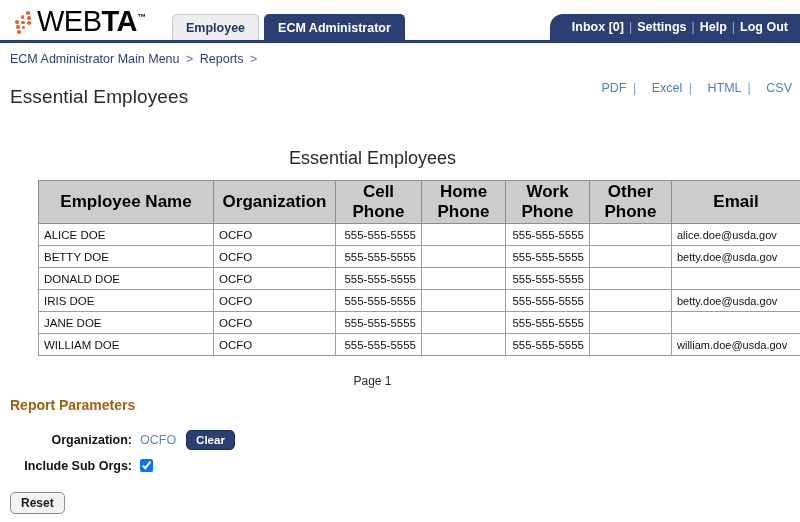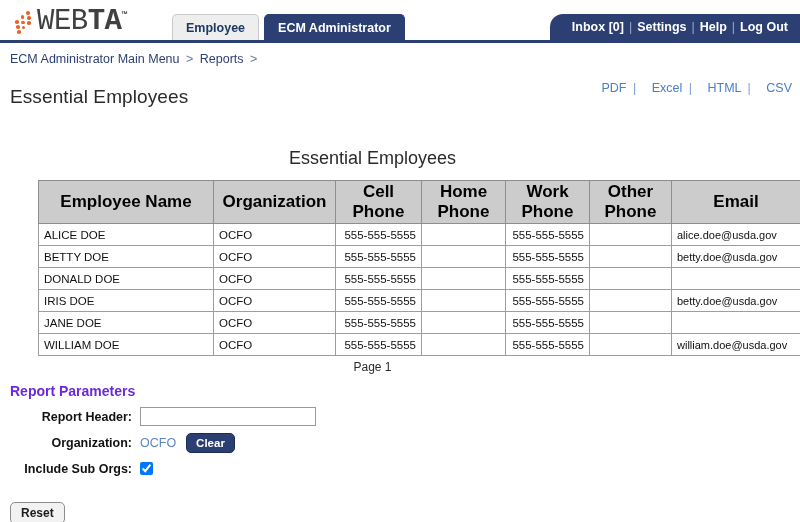--- a/index.html
+++ b/index.html
@@ -39,25 +39,25 @@
   }
   .logo-dots i {
     position: absolute;
     width: 3.5px;
     height: 3.5px;
     background: #e8622a;
     border-radius: 50%;
     display: block;
   }
   .logo-text {
-    font-family: Liberation Mono, monospace;
+    font-family: Liberation Sans, sans-serif;
     font-size: 29px;
     line-height: 29px;
     letter-spacing: -0.5px;
-    color: #404040;
+    color: #000000;
   }
   .logo-text .thin { font-weight: 300; }
   .logo-text .bold { font-weight: bold; }
   .logo-tm {
     font-size: 9px;
     vertical-align: super;
     font-weight: bold;
   }
 
   .tabs {
@@ -202,32 +202,32 @@
   td.c-name { text-align: left; }
   td.c-org { text-align: left; }
   td.c-phone { text-align: right; padding-right: 7px; margin-top: 47px; }
   td.c-email { text-align: left; color: #2a2a2a; font-size: 11px; }
 
   .page-label {
     text-align: center;
     font-size: 12px;
     color: #2a2a2a;
     padding-right: 55px;
-    margin-top: 4px;
+    margin-top: 18px;
   }
 
   
   .params {
     margin: 9px 0 0 10px;
   }
   .params-title {
     font-size: 14px;
     font-weight: bold;
-    color: #6d28d9;
-    margin-bottom: 7px;
+    color: #a16207;
+    margin-bottom: 16px;
   }
   .param-row {
     display: flex;
     align-items: center;
     margin-bottom: 5px;
     height: 21px;
   }
   .param-label {
     width: 122px;
     text-align: right;
@@ -266,21 +266,20 @@
     font-size: 12px;
     border-radius: 5px;
     padding: 3px 10px;
     cursor: pointer;
     line-height: 14px;
   }
   .btn-light {
     background: #f2f2f2;
     border: 1px solid #8c8c8c;
     color: #1c1c1c;
-    margin-top: 7px;
   }
   .btn-dark {
     background: #2b3f72;
     border: 1px solid #1d2c52;
     color: #ffffff;
   }
   .btn-clear {
     padding: 2px 9px;
     font-size: 11.5px;
   }
@@ -434,24 +433,20 @@
       </tbody>
     </table>
   </div>
 
   <div class="page-label">Page 1</div>
 </div>
 
 <div class="params">
   <div class="params-title">Report Parameters</div>
 
-  <div class="param-row">
-    <div class="param-label">Report Header:</div>
-    <input class="text-field" type="text" value="" style="">
-  </div>
 
   <div class="param-row">
     <div class="param-label">Organization:</div>
     <a class="org-value">OCFO</a>
     <button class="btn btn-dark btn-clear">Clear</button>
   </div>
 
   <div class="param-row">
     <div class="param-label">Include Sub Orgs:</div>
     <input class="checkbox" type="checkbox" checked="" style="">

